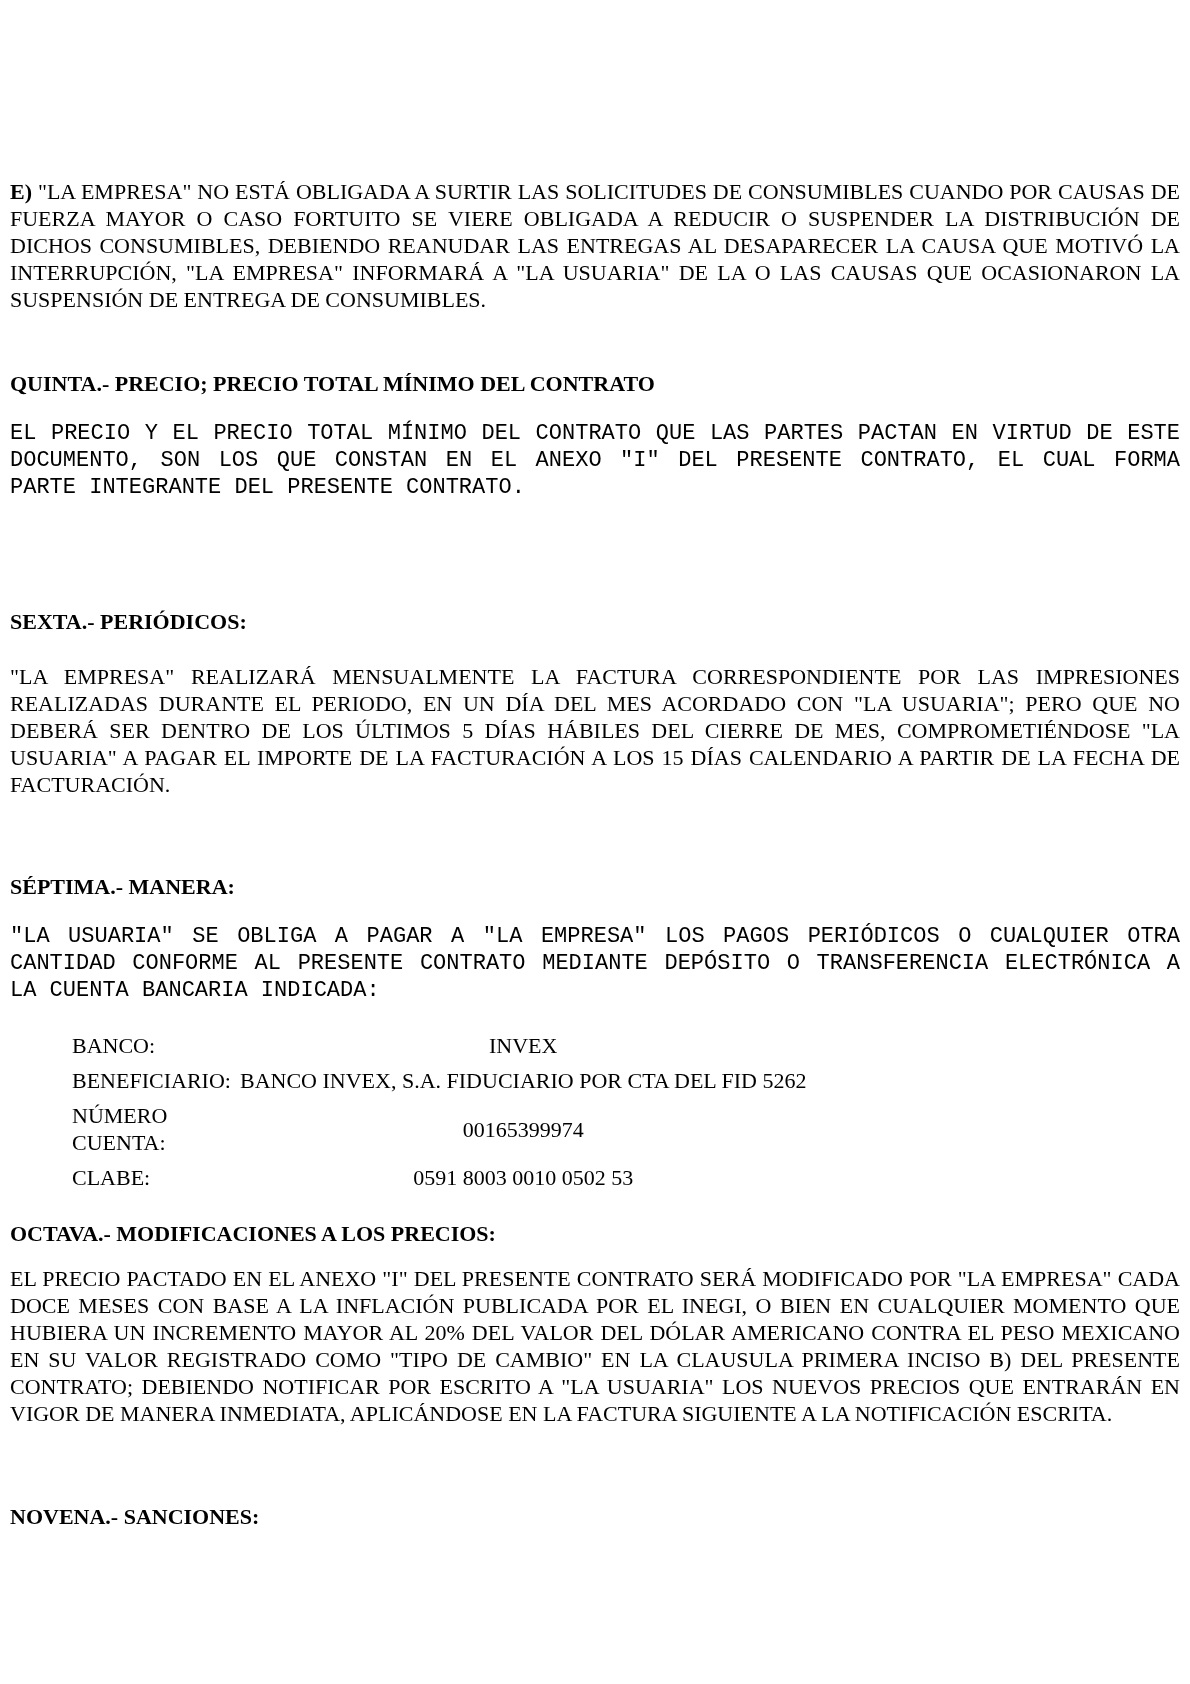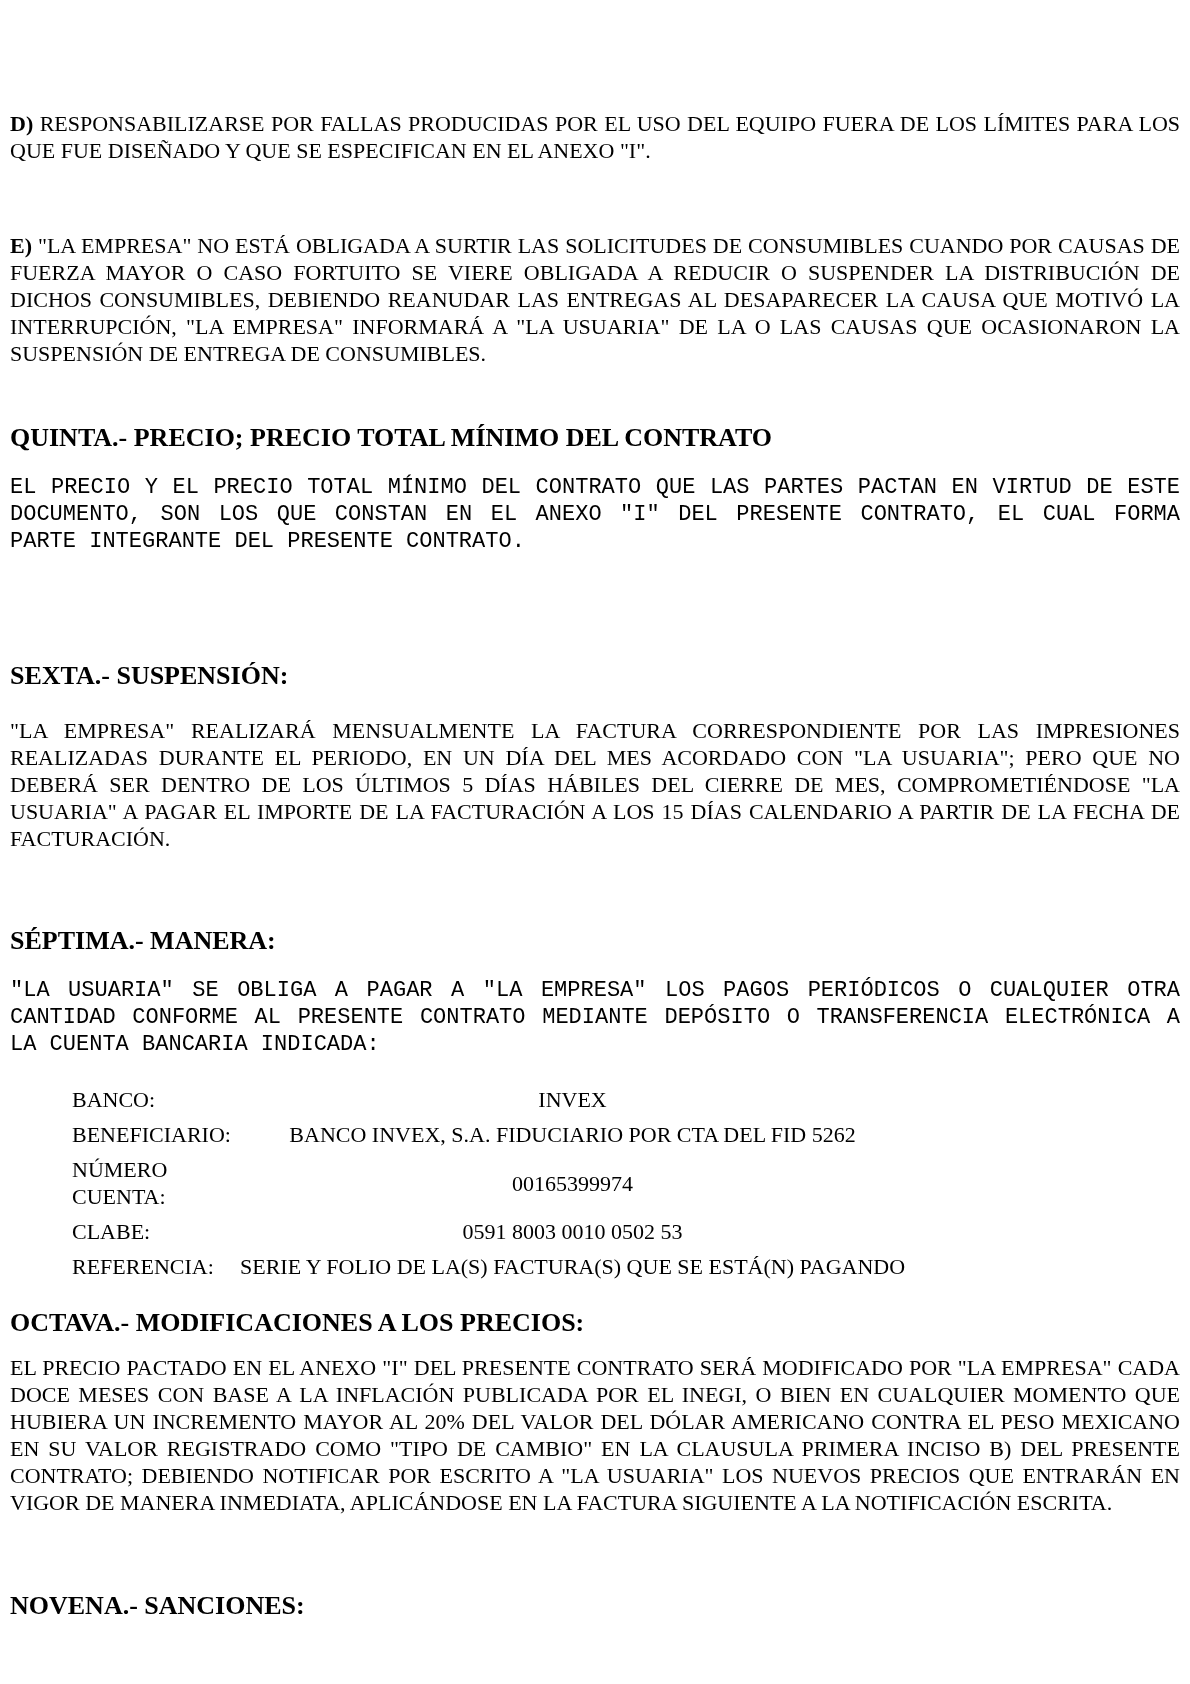--- a/index.html
+++ b/index.html
@@ -21,21 +21,21 @@
     font-size: 22px;
     line-height: 27px;
     color: #000000;
   }
   .para {
     margin: 0;
     text-align: justify;
   }
   .heading {
     margin: 0;
-    font-size: 26px;
+    font-size: 22px;
     font-weight: bold;
     text-align: left;
   }
   .bold { font-weight: bold; }
 
   
   .mt-clause-e   { margin-top: 68px; }
   .mt-quinta-h   { margin-top: 57px; }
   .mt-body       { margin-top: 23px; font-family: Liberation Mono, monospace; }
   .mt-sexta-h    { margin-top: 107px; }
@@ -62,28 +62,27 @@
     vertical-align: middle;
     padding: 4px 0;
     text-align: center;
   }
 </style>
 </head>
 <body>
 
 <div class="page">
 
-  <p class="para"><span class="bold">D)</span> <span>RESPONSABILIZARSE POR FALLAS PRODUCIDAS POR EL USO DEL EQUIPO FUERA DE LOS LÍMITES PARA LOS QUE FUE DISEÑADO Y QUE SE ESPECIFICAN EN EL ANEXO "I".</span></p>
 
   <p class="para mt-clause-e"><span class="bold">E)</span> <span>"LA EMPRESA" NO ESTÁ OBLIGADA A SURTIR LAS SOLICITUDES DE CONSUMIBLES CUANDO POR CAUSAS DE FUERZA MAYOR O CASO FORTUITO SE VIERE OBLIGADA A REDUCIR O SUSPENDER LA DISTRIBUCIÓN DE DICHOS CONSUMIBLES, DEBIENDO REANUDAR LAS ENTREGAS AL DESAPARECER LA CAUSA QUE MOTIVÓ LA INTERRUPCIÓN, "LA EMPRESA" INFORMARÁ A "LA USUARIA" DE LA O LAS CAUSAS QUE OCASIONARON LA SUSPENSIÓN DE ENTREGA DE CONSUMIBLES.</span></p>
 
   <h2 class="heading mt-quinta-h">QUINTA.- PRECIO; PRECIO TOTAL MÍNIMO DEL CONTRATO</h2>
   <p class="para mt-body">EL PRECIO Y EL PRECIO TOTAL MÍNIMO DEL CONTRATO QUE LAS PARTES PACTAN EN VIRTUD DE ESTE DOCUMENTO, SON LOS QUE CONSTAN EN EL ANEXO "I" DEL PRESENTE CONTRATO, EL CUAL FORMA PARTE INTEGRANTE DEL PRESENTE CONTRATO.</p>
 
-  <h2 class="heading mt-sexta-h">SEXTA.- SUSPENSIÓN:</h2>
+  <h2 class="heading mt-sexta-h">SEXTA.- PERIÓDICOS:</h2>
   <p class="para mt-sexta-b">"LA EMPRESA" REALIZARÁ MENSUALMENTE LA FACTURA CORRESPONDIENTE POR LAS IMPRESIONES REALIZADAS DURANTE EL PERIODO, EN UN DÍA DEL MES ACORDADO CON "LA USUARIA"; PERO QUE NO DEBERÁ SER DENTRO DE LOS ÚLTIMOS 5 DÍAS HÁBILES DEL CIERRE DE MES, COMPROMETIÉNDOSE "LA USUARIA" A PAGAR EL IMPORTE DE LA FACTURACIÓN A LOS 15 DÍAS CALENDARIO A PARTIR DE LA FECHA DE FACTURACIÓN.</p>
 
   <h2 class="heading mt-septima-h">SÉPTIMA.- MANERA:</h2>
   <p class="para mt-body">"LA USUARIA" SE OBLIGA A PAGAR A "LA EMPRESA" LOS PAGOS PERIÓDICOS O CUALQUIER OTRA CANTIDAD CONFORME AL PRESENTE CONTRATO MEDIANTE DEPÓSITO O TRANSFERENCIA ELECTRÓNICA A LA CUENTA BANCARIA INDICADA:</p>
 
   <div class="bank-table">
     <div class="bank-row">
       <div class="bank-label">BANCO:</div>
       <div class="bank-value">INVEX</div>
     </div>
@@ -92,24 +91,20 @@
       <div class="bank-value">BANCO INVEX, S.A. FIDUCIARIO POR CTA DEL FID 5262</div>
     </div>
     <div class="bank-row">
       <div class="bank-label">NÚMERO CUENTA:</div>
       <div class="bank-value">00165399974</div>
     </div>
     <div class="bank-row">
       <div class="bank-label">CLABE:</div>
       <div class="bank-value">0591 8003 0010 0502 53</div>
     </div>
-    <div class="bank-row">
-      <div class="bank-label">REFERENCIA:</div>
-      <div class="bank-value">SERIE Y FOLIO DE LA(S) FACTURA(S) QUE SE ESTÁ(N) PAGANDO</div>
-    </div>
   </div>
 
   <h2 class="heading mt-octava-h">OCTAVA.- MODIFICACIONES A LOS PRECIOS:</h2>
   <p class="para mt-octava-b">EL PRECIO PACTADO EN EL ANEXO "I" DEL PRESENTE CONTRATO SERÁ MODIFICADO POR "LA EMPRESA" CADA DOCE MESES CON BASE A LA INFLACIÓN PUBLICADA POR EL INEGI, O BIEN EN CUALQUIER MOMENTO QUE HUBIERA UN INCREMENTO MAYOR AL 20% DEL VALOR DEL DÓLAR AMERICANO CONTRA EL PESO MEXICANO EN SU VALOR REGISTRADO COMO "TIPO DE CAMBIO" EN LA CLAUSULA PRIMERA INCISO B) DEL PRESENTE CONTRATO; DEBIENDO NOTIFICAR POR ESCRITO A "LA USUARIA" LOS NUEVOS PRECIOS QUE ENTRARÁN EN VIGOR DE MANERA INMEDIATA, APLICÁNDOSE EN LA FACTURA SIGUIENTE A LA NOTIFICACIÓN ESCRITA.</p>
 
   <h2 class="heading mt-novena-h">NOVENA.- SANCIONES:</h2>
 
 </div>
 
 </body></html>

